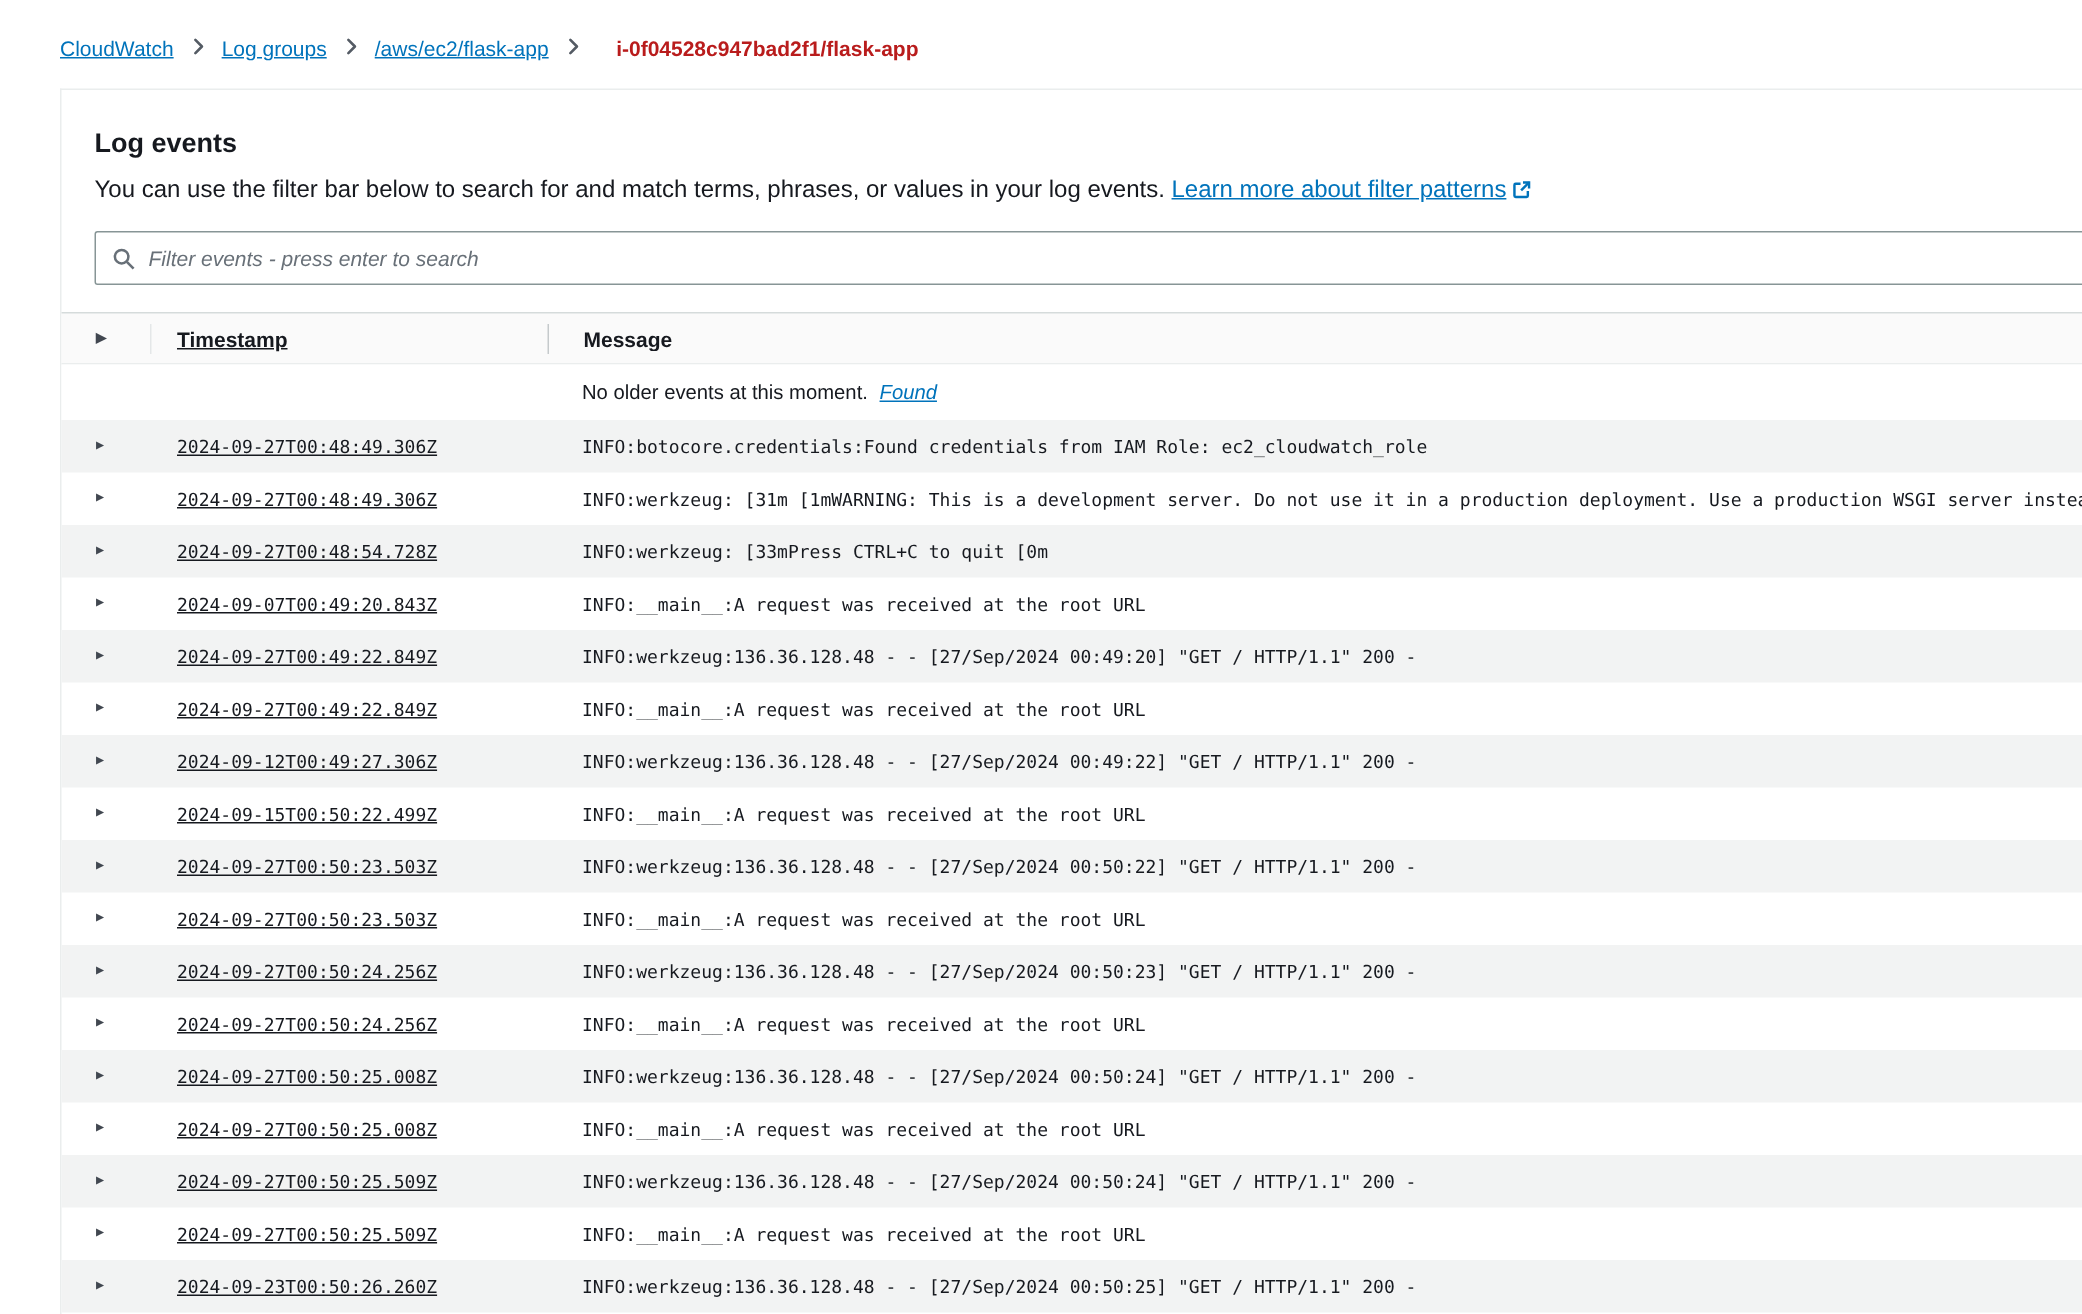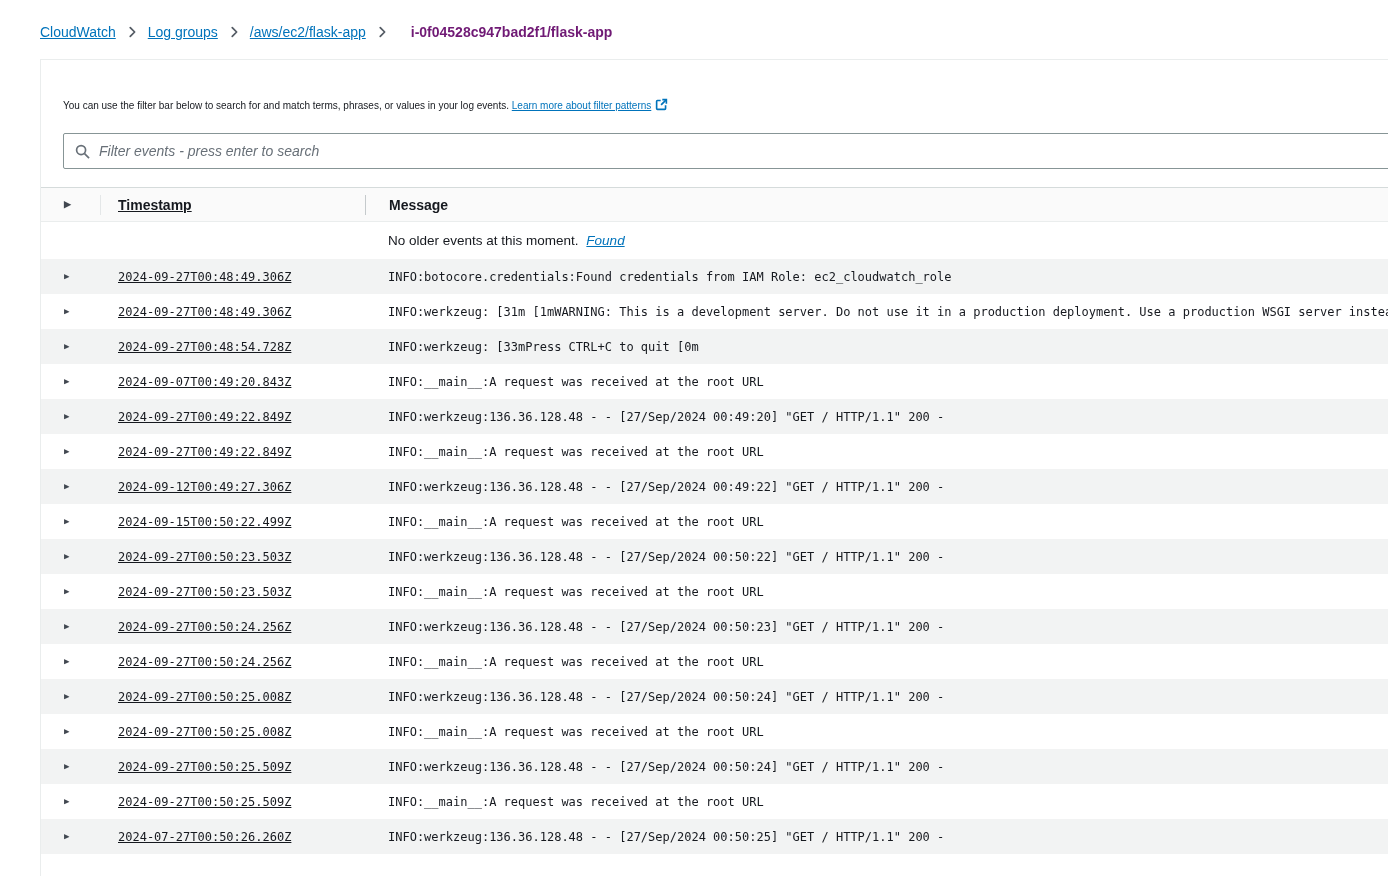--- a/index.html
+++ b/index.html
@@ -5,45 +5,45 @@
   * { margin: 0; padding: 0; box-sizing: border-box; }
   html, body {
     width: 1388px; height: 876px; overflow: hidden;
     background: #ffffff;
     font-family: "Liberation Sans", sans-serif;
     color: #16191f;
   }
 
   
   .breadcrumb {
-    display: flex; align-items: center;
+    display: flex; align-items: flex-start;
     padding: 24px 0 0 40px;
     font-size: 14px;
     gap: 9px;
   }
   .crumb-link {
     color: #0073bb; text-decoration: underline; cursor: pointer;
   }
-  .crumb-current { color: #701a75; font-weight: 700; padding-left: 13px; }
+  .crumb-current { color: #b91c1c; font-weight: 700; padding-left: 13px; }
   .crumb-sep { display: inline-flex; align-items: center; }
   .crumb-sep svg { display: block; }
 
   
   .panel {
     margin: 19px 0 0 40px;
     border-top: 1px solid #eaeded;
     border-left: 1px solid #eaeded;
     width: 1348px;
     min-height: 820px;
     background: #fff;
   }
   .panel-head { padding: 25px 0 0 22px; }
   .panel-title { font-size: 18px; font-weight: 700; color: #16191f; }
   .panel-desc {
-    margin-top: 11px; font-size: 10px; color: #16191f; line-height: 20px;
+    margin-top: 11px; font-size: 16px; color: #16191f; line-height: 20px;
   }
   .learn-link {
     color: #0073bb; text-decoration: underline; cursor: pointer;
     white-space: nowrap;
   }
   .ext-icon { display: inline-block; vertical-align: -2px; margin-left: 4px; }
 
   
   .filter-wrap {
     margin: 15px 0 0 22px;
@@ -127,20 +127,21 @@
   <span class="crumb-sep">
     <svg width="14" height="14" viewBox="0 0 16 16">
         <path d="M6 3l5 5-5 5" stroke="#545b64" stroke-width="2" fill="none" stroke-linecap="round" stroke-linejoin="round"></path>
       </svg>
   </span>
   <span class="crumb-current">i-0f04528c947bad2f1/flask-app</span>
 </nav>
 
 <section class="panel">
   <div class="panel-head">
+    <h1 class="panel-title">Log events</h1>
     <p class="panel-desc">
       <span>You can use the filter bar below to search for and match terms, phrases, or values in your log events.</span>
       <a class="learn-link"><span>Learn more about filter patterns</span><span class="ext-icon"><svg width="13" height="13" viewBox="0 0 16 16">
               <path d="M13 9v4a1 1 0 0 1-1 1H3a1 1 0 0 1-1-1V4a1 1 0 0 1 1-1h4" stroke="#0073bb" stroke-width="2" fill="none"></path>
               <path d="M9 2h5v5" stroke="#0073bb" stroke-width="2" fill="none"></path>
               <path d="M14 2L7.5 8.5" stroke="#0073bb" stroke-width="2" fill="none"></path>
             </svg></span></a>
     </p>
   </div>
 
@@ -318,19 +319,19 @@
     </div>
     <div class="col-ts ts">2024-09-27T00:50:25.509Z</div>
     <div class="col-sep"></div>
     <div class="col-msg msg">INFO:__main__:A request was received at the root URL</div>
   </div>
 
   <div class="trow logrow stripe">
     <div class="col-expand">
       <span class="expand-caret">▶</span>
     </div>
-    <div class="col-ts ts">2024-07-27T00:50:26.260Z</div>
+    <div class="col-ts ts">2024-09-23T00:50:26.260Z</div>
     <div class="col-sep"></div>
     <div class="col-msg msg">INFO:werkzeug:136.36.128.48 - - [27/Sep/2024 00:50:25] "GET / HTTP/1.1" 200 -</div>
   </div>
 </div>
   </div>
 </section>
 
 </body></html>

